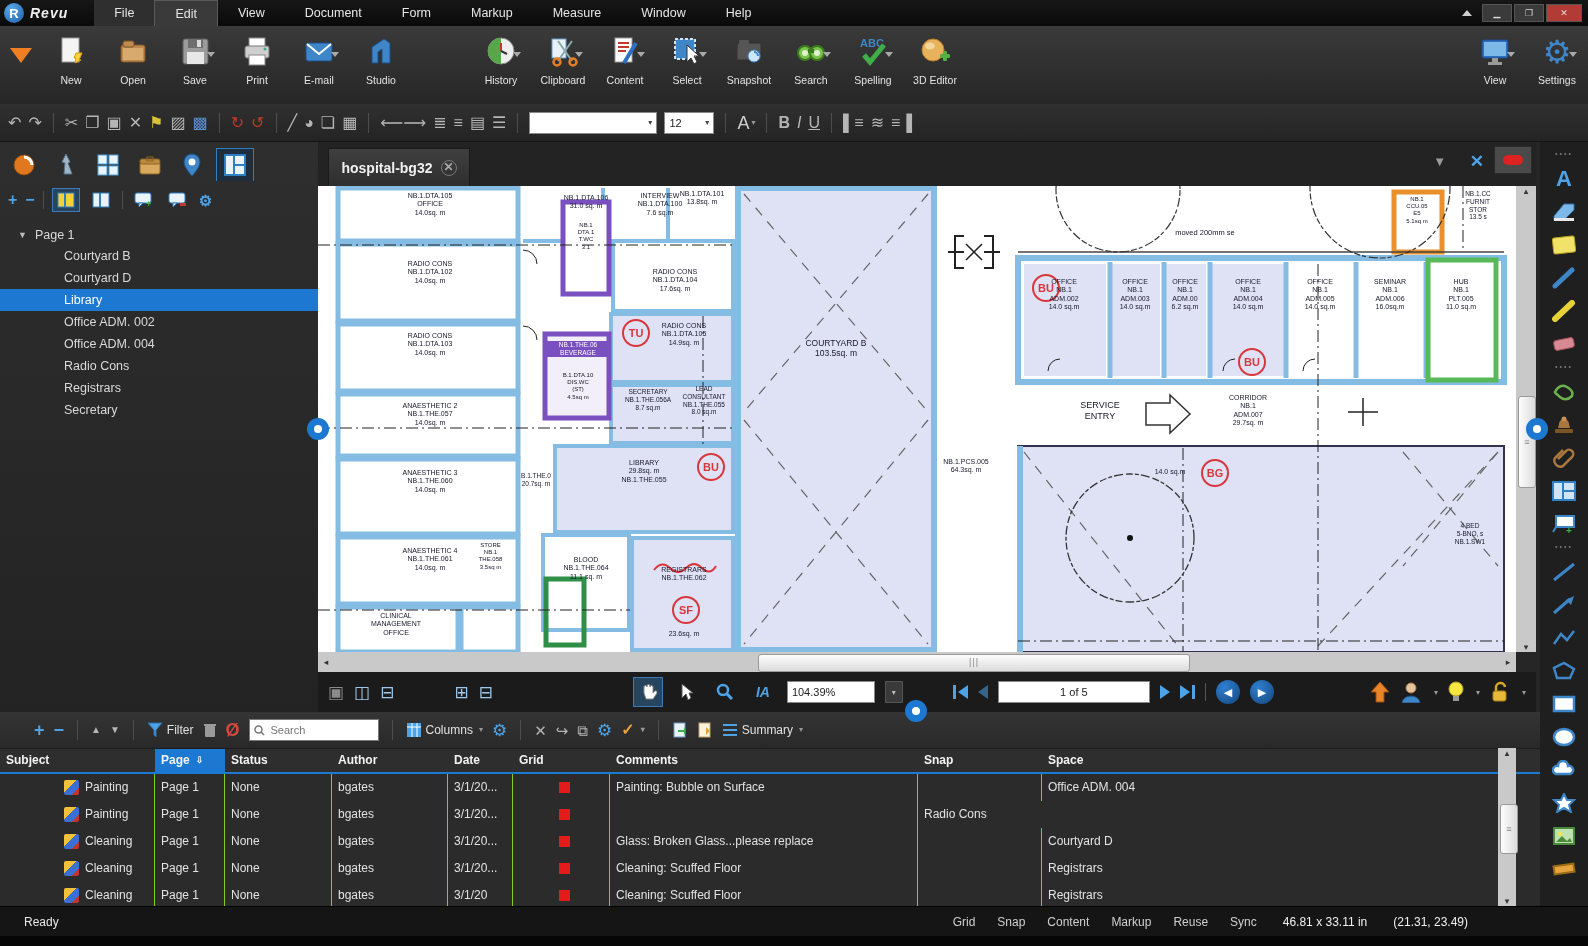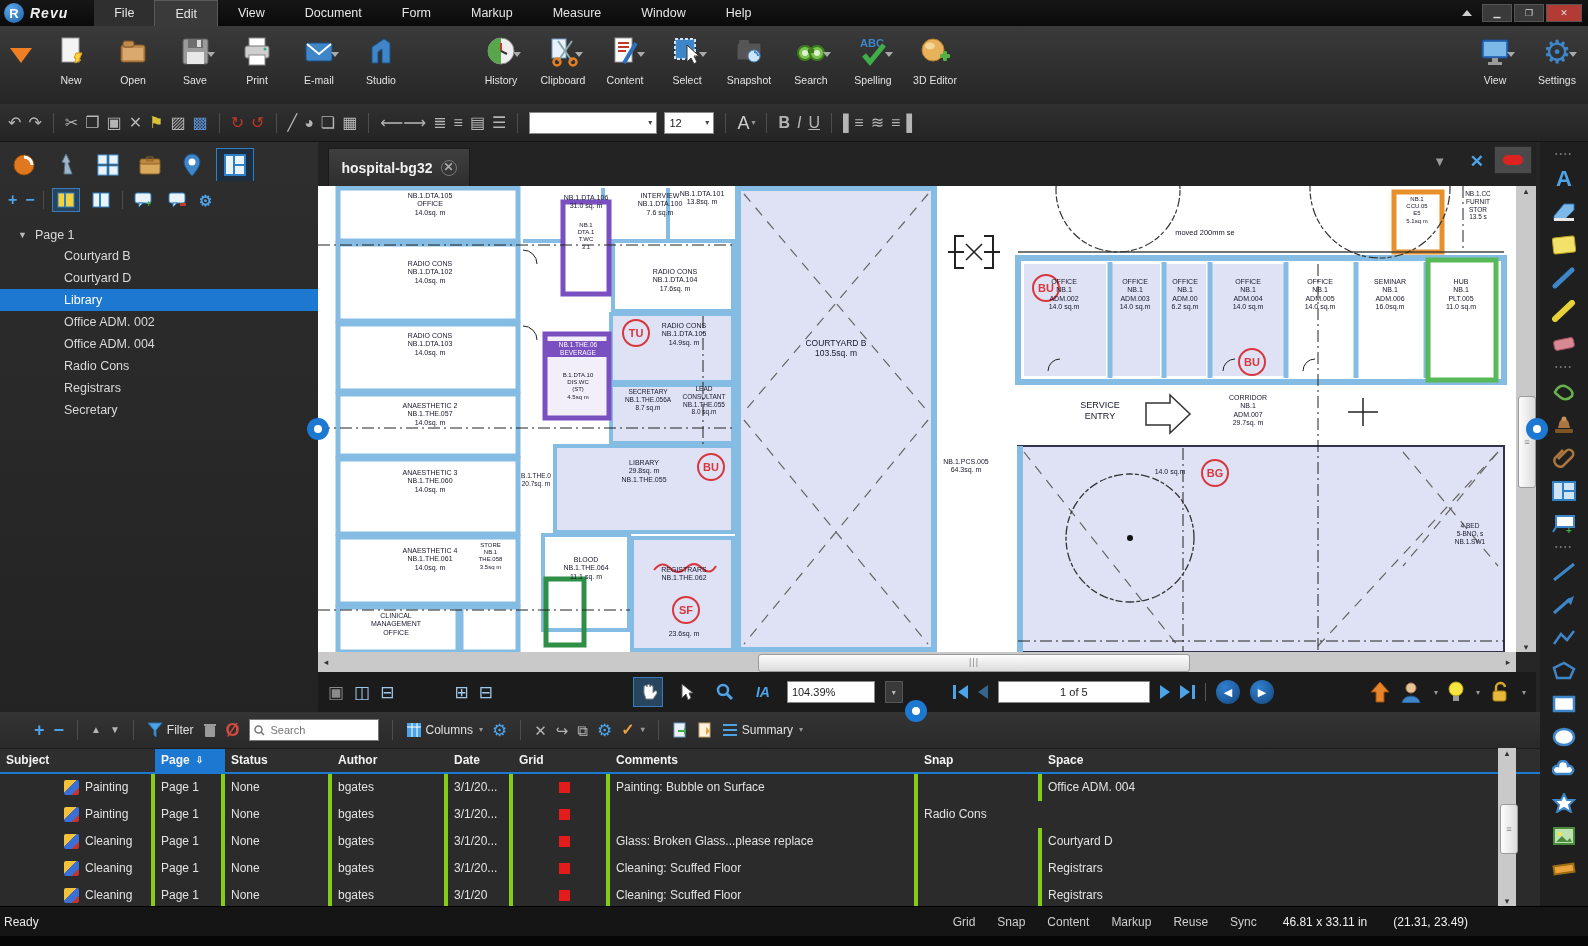--- a/index.html
+++ b/index.html
@@ -85,29 +85,29 @@
   .mt .txt{font-size:12px;color:#e0e0e0;}
   .blue{color:#4da3e8;} .orange{color:#e8a33d;} .redc{color:#d04a3e;}
   .searchbox{background:#fff;border:1px solid #777;width:120px;height:20px;display:flex;align-items:center;padding:0 4px;gap:4px;}
   .searchbox input{border:none;outline:none;width:90px;font-size:11px;color:#333;background:transparent;font-family:"Liberation Sans",sans-serif;}
   .pentab{position:absolute;left:2px;top:716px;width:28px;height:30px;}
   .pentab:after{content:"";position:absolute;left:0;top:32px;width:46px;height:3px;background:#1d78d2;}
   #mheader{display:grid;grid-template-columns:155px 70px 107px 116px 65px 97px 308px 124px 1fr;height:23px;align-items:center;font-size:12px;font-weight:bold;color:#f2f2f2;border-bottom:2px solid #1d78d2;background:#2e2e2e;}
   #mheader .hc{padding-left:6px;height:23px;line-height:23px;}
   #mheader .hc.page{background:#1d78d2;display:flex;align-items:center;gap:6px;}
   #mrows .mrow{display:grid;grid-template-columns:155px 70px 107px 116px 65px 97px 308px 124px 1fr;height:27px;align-items:center;font-size:12px;color:#e2e2e2;}
-  .mc{padding-left:6px;height:27px;line-height:27px;border-right:4px solid #84cc16;white-space:nowrap;overflow:hidden;}
+  .mc{padding-left:6px;height:27px;line-height:27px;border-right:1px solid #84cc16;white-space:nowrap;overflow:hidden;}
   .mc.subject{padding-left:64px;display:flex;align-items:center;gap:6px;}
   .subicon{width:15px;height:15px;border-radius:2px;background:linear-gradient(135deg,#f3c23a 0 42%,#3b6fd4 42% 74%,#c2342f 74% 100%);flex:0 0 15px;}
   .redsq{width:11px;height:11px;background:#e31b1b;margin:8px 0 0 40px;}
   #mvscroll{position:absolute;left:1498px;top:748px;width:18px;height:158px;background:#c9c9c9;}
   #mvscroll .vthumb{top:56px;height:48px;line-height:48px;}
   
   #statusbar{left:0;top:906px;width:1588px;height:30px;background:#151515;display:flex;align-items:center;font-size:12px;color:#cfcfcf;border-top:1px solid #000;}
-  #statusbar .ready{padding-left:4px;color:#e8e8e8;}
+  #statusbar .ready{padding-left:24px;color:#e8e8e8;}
   .sb-right{margin-left:auto;display:flex;align-items:center;gap:26px;padding-right:120px;}
   .sb-dim{color:#f0f0f0;} .sb-coord{color:#f0f0f0;}
   #blackfoot{left:0;top:936px;width:1588px;height:10px;background:#060606;}
   svg{display:block;}
 </style>
 </head>
 <body>
 
 <div id="stage">
 

